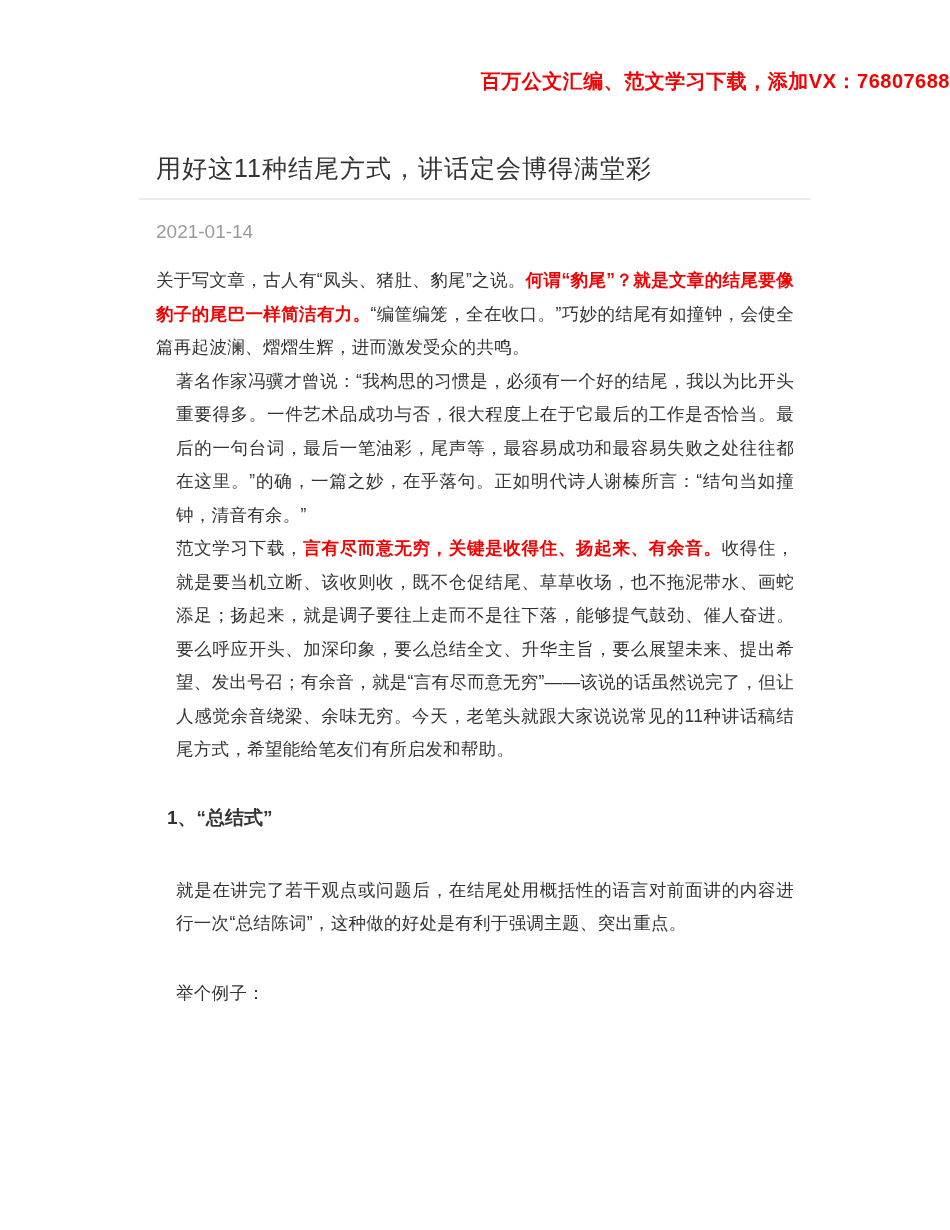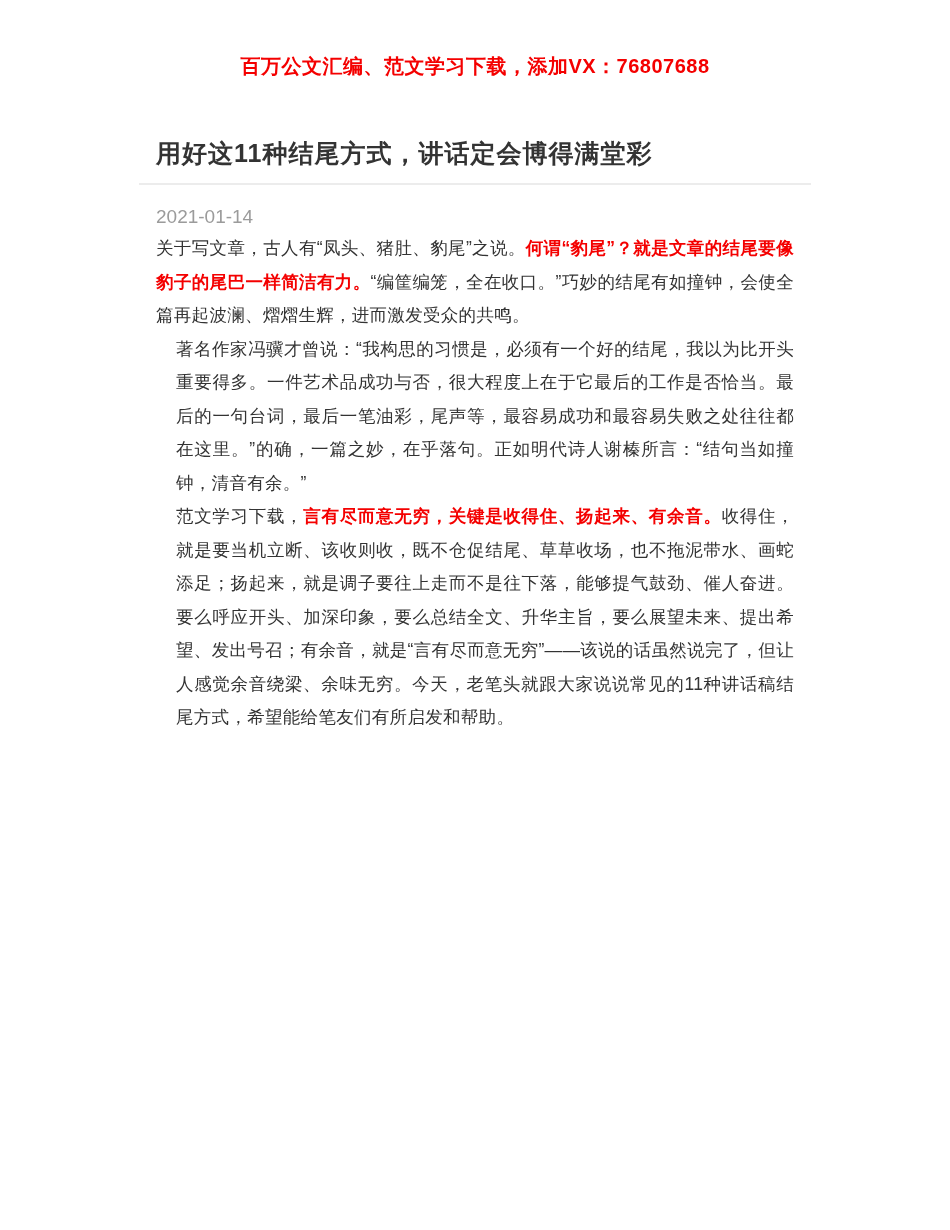--- a/index.html
+++ b/index.html
@@ -8,55 +8,55 @@
     background: #ffffff;
   }
   body {
     width: 950px;
     height: 1230px;
     overflow: hidden;
     font-family: "Liberation Sans", "DejaVu Sans", sans-serif;
     color: #333333;
   }
   .banner {
-    padding-top: 55px;
-    text-align: center;
+    padding-top: 70px;
+    text-align: right;
     font-size: 20px;
     font-weight: 600;
     color: #f40000;
     line-height: 23px;
     letter-spacing: 0.5px;
   }
   .container {
     width: 672px;
     margin: 0 auto;
   }
   .article-title {
     margin: 61px 0 0 0;
     padding: 0 17px;
     font-size: 25px;
-    font-weight: 700;
+    font-weight: 400;
     color: #333333;
     line-height: 28px;
     letter-spacing: 1px;
   }
   .divider {
     margin-top: 16px;
     border-bottom: 2px solid #ececec;
     height: 0;
   }
   .article-date {
     margin-top: 20px;
     padding: 0 17px;
     font-size: 19px;
     color: #9b9b9b;
     line-height: 24px;
   }
   .lead {
-    margin-top: 3px;
+    margin-top: 20px;
   }
   p.para {
     margin: 0;
     padding: 0 17px;
     font-size: 17.5px;
     line-height: 33.5px;
     text-align: justify;
     color: #333333;
     letter-spacing: 0.3px;
   }
@@ -98,14 +98,21 @@
   <div class="article-date">2021-01-14</div>
 
   <div class="lead">
     <p class="para"><span>关于写文章，古人有“凤头、猪肚、豹尾”之说。</span><span class="red-em">何谓“豹尾”？就是文章的结尾要像豹子的尾巴一样简洁有力。</span><span>“编筐编笼，全在收口。”巧妙的结尾有如撞钟，会使全篇再起波澜、熠熠生辉，进而激发受众的共鸣。</span></p>
 
     <p class="para indent">著名作家冯骥才曾说：“我构思的习惯是，必须有一个好的结尾，我以为比开头重要得多。一件艺术品成功与否，很大程度上在于它最后的工作是否恰当。最后的一句台词，最后一笔油彩，尾声等，最容易成功和最容易失败之处往往都在这里。”的确，一篇之妙，在乎落句。正如明代诗人谢榛所言：“结句当如撞钟，清音有余。”</p>
 
     <p class="para indent"><span>范文学习下载，</span><span class="red-em">言有尽而意无穷，关键是收得住、扬起来、有余音。</span><span>收得住，就是要当机立断、该收则收，既不仓促结尾、草草收场，也不拖泥带水、画蛇添足；扬起来，就是调子要往上走而不是往下落，能够提气鼓劲、催人奋进。要么呼应开头、加深印象，要么总结全文、升华主旨，要么展望未来、提出希望、发出号召；有余音，就是“言有尽而意无穷”——该说的话虽然说完了，但让人感觉余音绕梁、余味无穷。今天，老笔头就跟大家说说常见的11种讲话稿结尾方式，希望能给笔友们有所启发和帮助。</span></p>
   </div>
 
+  <div class="section">
+    <h2 class="section-heading">1、“总结式”</h2>
+
+    <p class="para indent spaced">就是在讲完了若干观点或问题后，在结尾处用概括性的语言对前面讲的内容进行一次“总结陈词”，这种做的好处是有利于强调主题、突出重点。</p>
+
+    <p class="para indent example">举个例子：</p>
+  </div>
 
 </div>
 
 </body></html>

